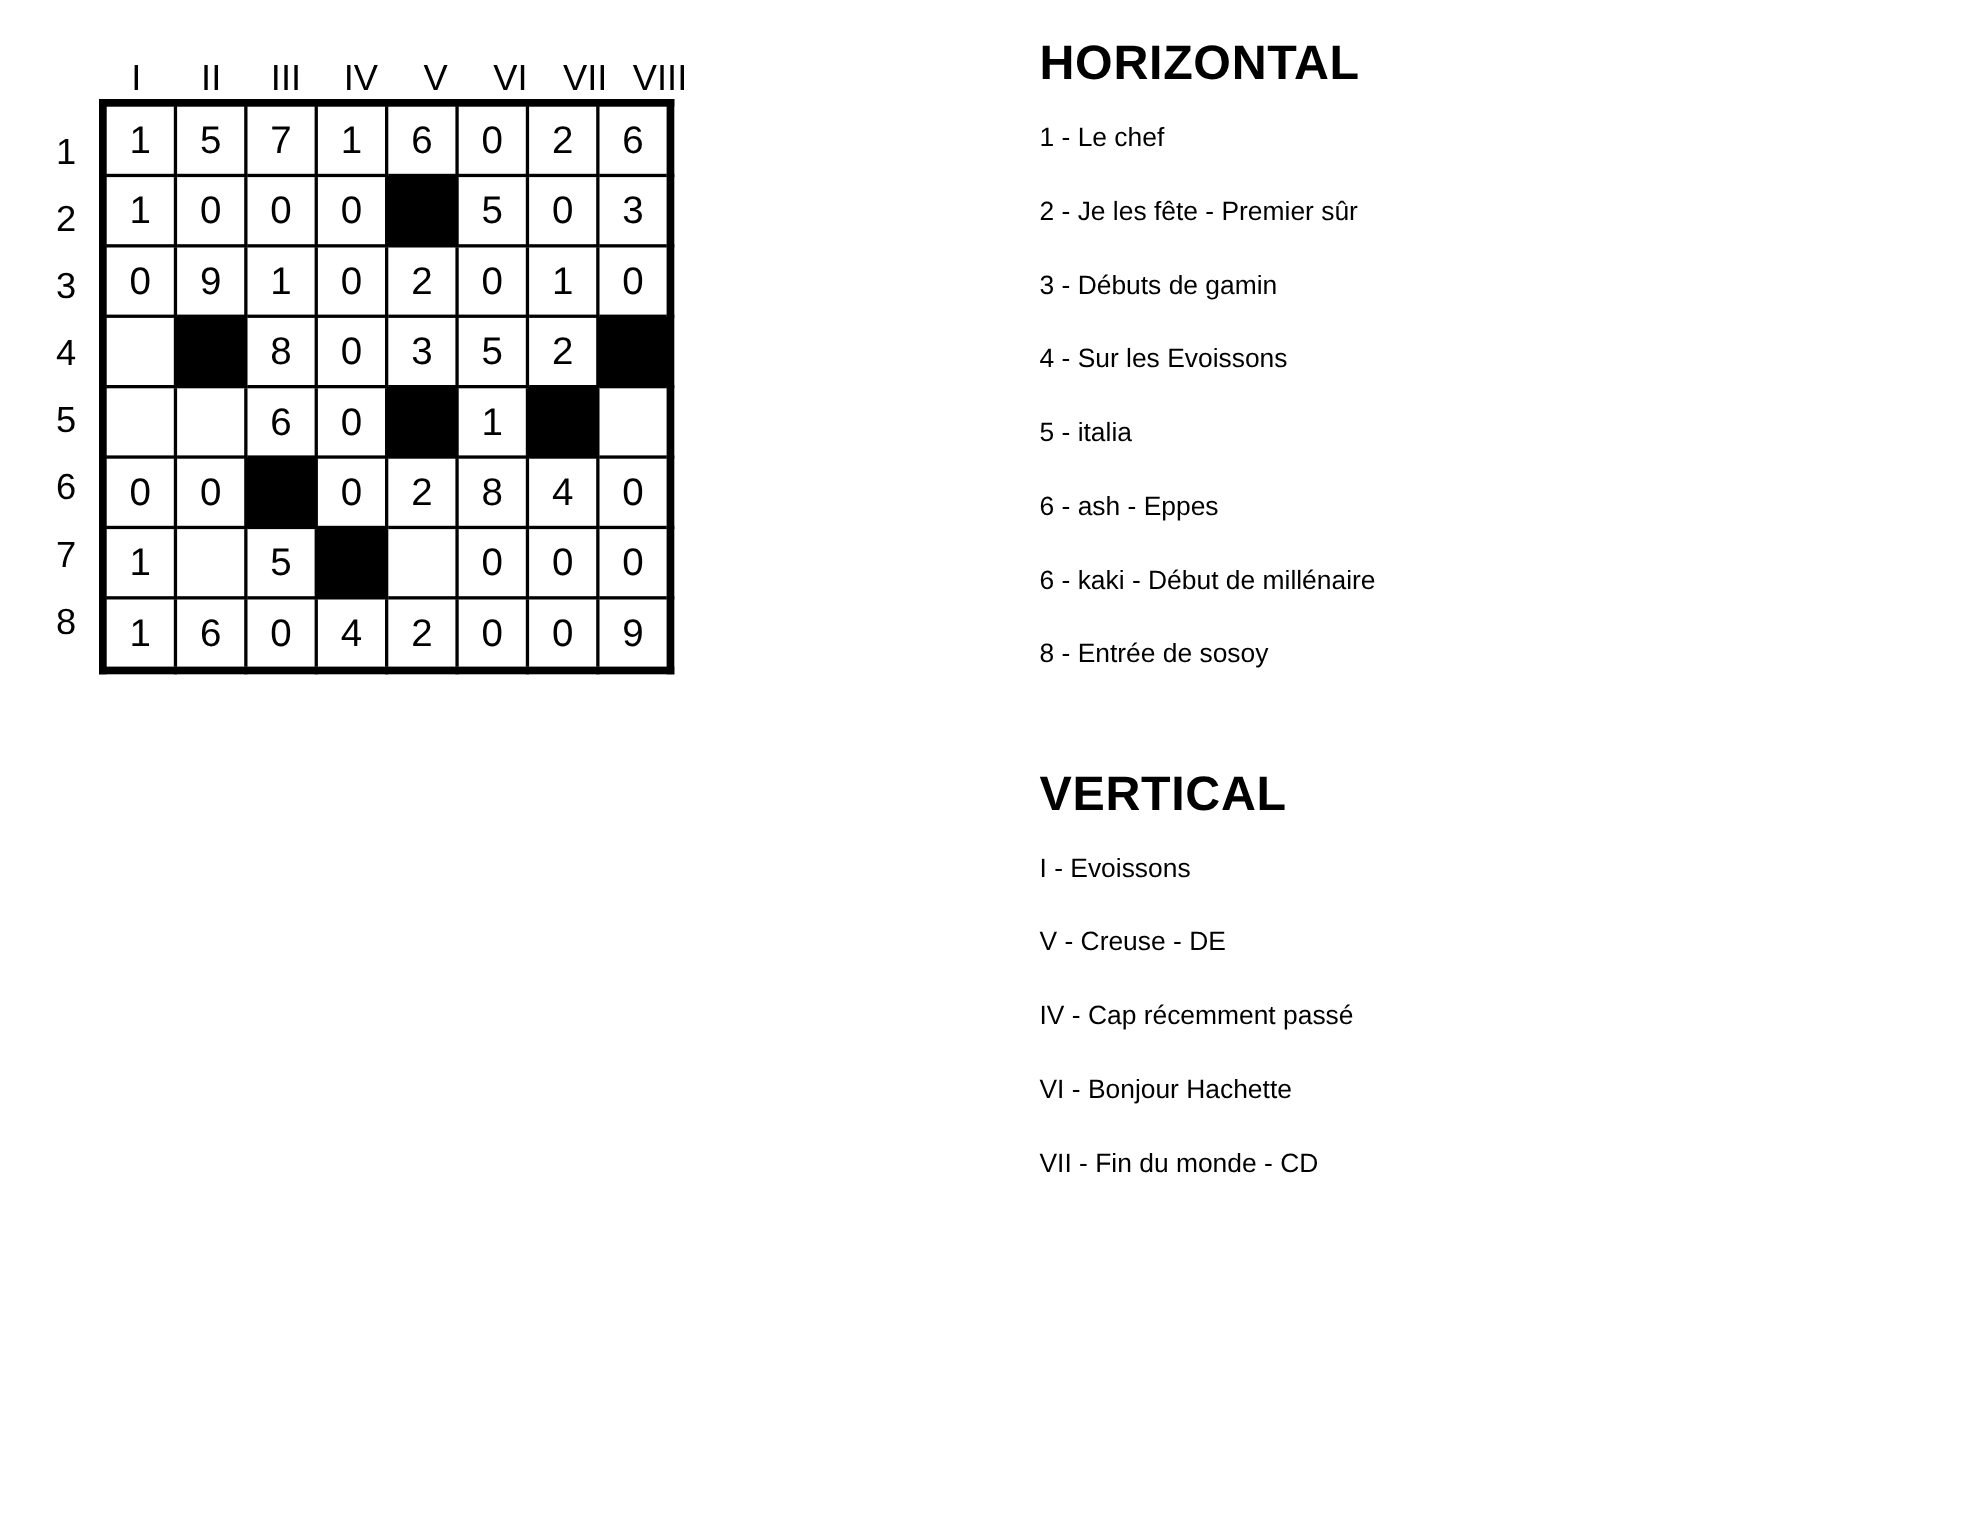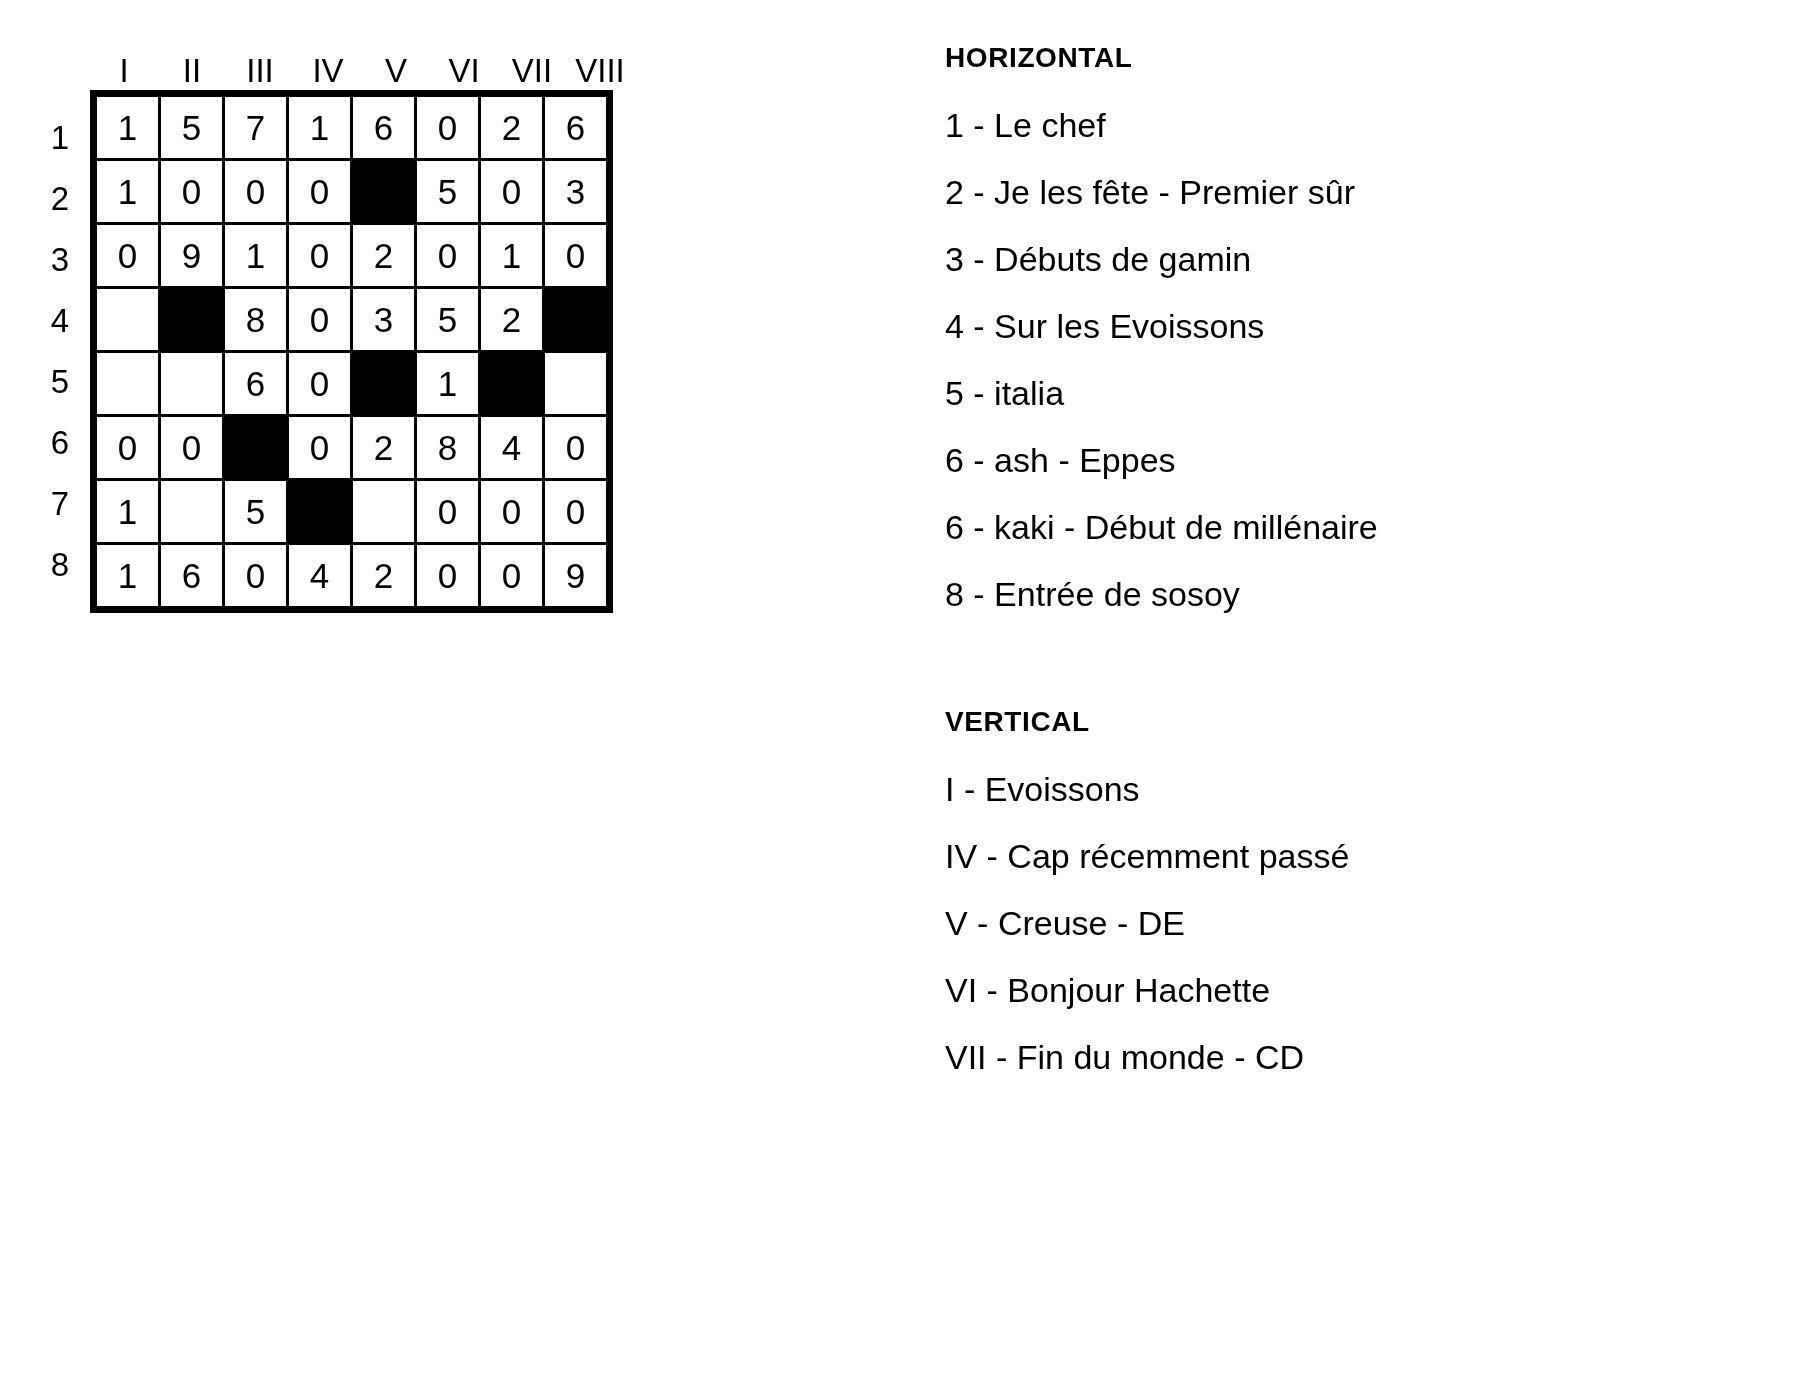--- a/index.html
+++ b/index.html
@@ -97,35 +97,35 @@
 
   
   #clues-panel {
     position: absolute;
     left: 945px;
     top: 38px;
     width: 760px;
   }
 
   .clue-heading {
-    font-size: 28px;
+    font-size: 44px;
     font-weight: bold;
     letter-spacing: 0.6px;
     margin: 0 0 14px 0;
     line-height: 40px;
   }
 
   ul.clue-list {
     list-style: none;
     margin: 0;
     padding: 0;
   }
 
   ul.clue-list li {
-    font-size: 34px;
+    font-size: 24px;
     line-height: 67px;
     white-space: nowrap;
   }
 
   .spacer-block {
     height: 74px;
   }
 </style>
 </head>
 <body>
@@ -277,20 +277,20 @@
         <li>4 - Sur les Evoissons</li>
         <li>5 - italia</li>
         <li>6 - ash - Eppes</li>
         <li>6 - kaki - Début de millénaire</li>
         <li>8 - Entrée de sosoy</li>
       </ul>
     <div class="spacer-block"></div>
     <div class="clue-heading">VERTICAL</div>
     <ul class="clue-list" id="vertical-list">
         <li>I - Evoissons</li>
+        <li>V - Creuse - DE</li>
         <li>IV - Cap récemment passé</li>
-        <li>V - Creuse - DE</li>
         <li>VI - Bonjour Hachette</li>
         <li>VII - Fin du monde - CD</li>
       </ul>
   </div>
 
 </div>
 
 </body></html>

